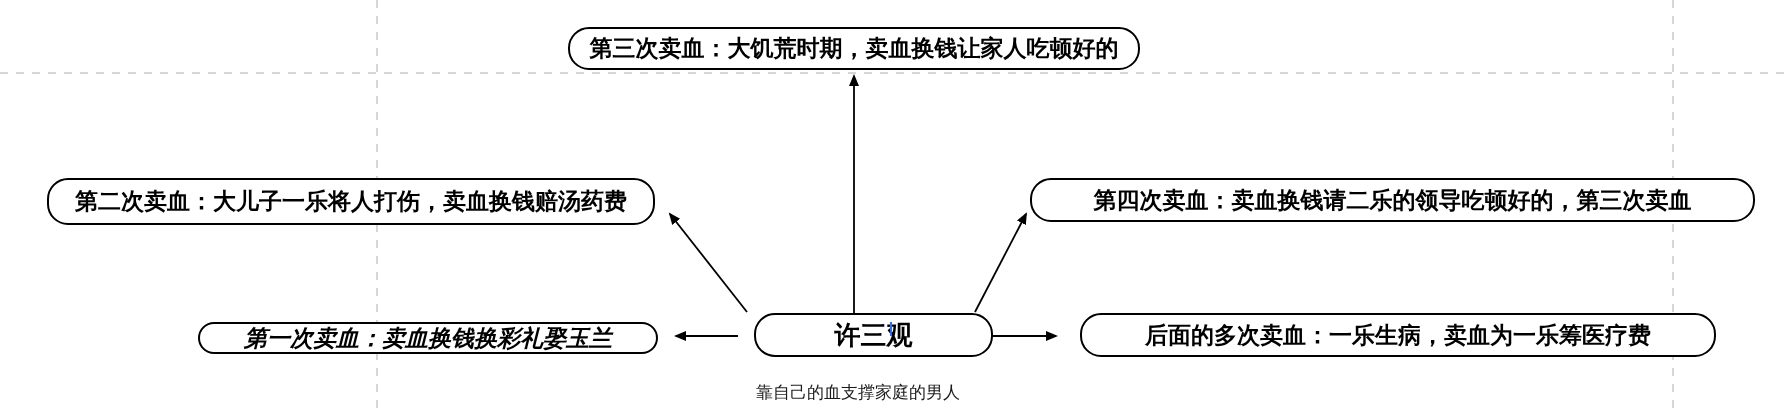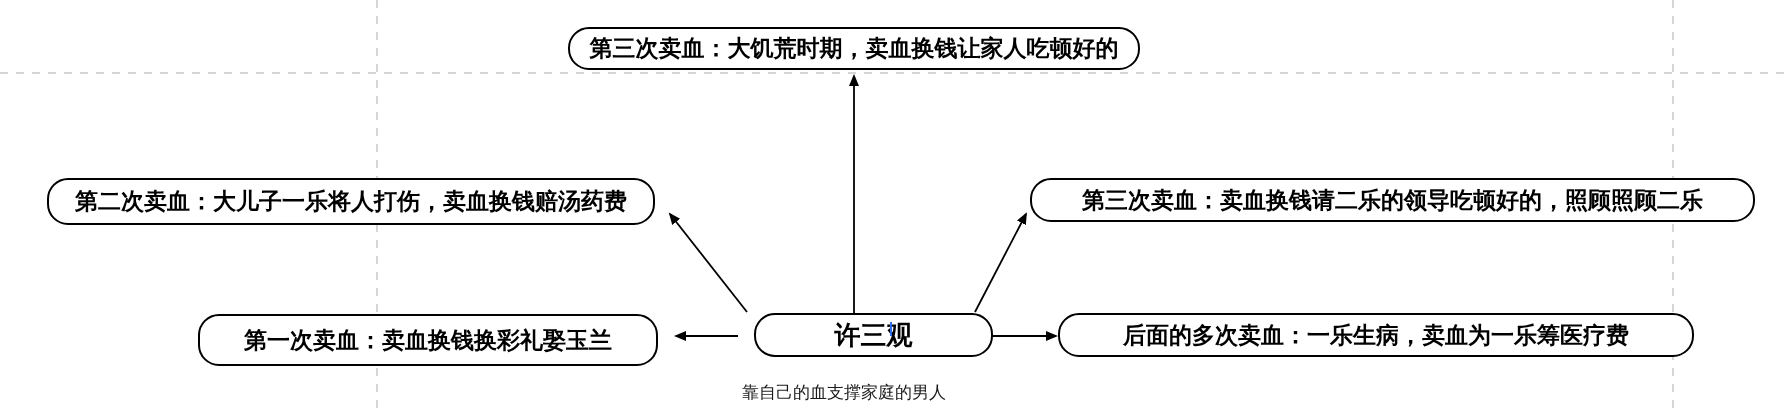--- a/index.html
+++ b/index.html
@@ -31,26 +31,27 @@
     color:var(--text);
     display:flex;align-items:center;justify-content:center;
     font-weight:bold;
     font-size:23px;
     white-space:nowrap;
     z-index:2;
   }
   .node-top    {left:568px; top:27px;  width:572px; height:43px;}
   .node-left   {left:47px;  top:178px; width:608px; height:47px;}
   .node-right  {left:1030px;top:178px; width:725px; height:44px;}
-  .node-bleft  {left:198px; top:314px; width:460px; height:52px;}
-  .node-bright {left:1058px;top:313px; width:636px; height:44px;}
+  .node-bleft  {left:198px; top:322px; width:460px; height:32px;font-style:italic;}
+  .node-bright {left:1080px;top:313px; width:636px; height:44px;}
   .node-center {left:754px; top:313px; width:239px; height:44px; font-size:26px;}
   .caption{
     position:absolute;
     left:742px; top:381px; width:232px;
+    text-align:center;
     font-size:17px;
     font-weight:normal;
     color:#1a1a1a;
     z-index:2;
     white-space:nowrap;
   }
   .caret{
     position:absolute;
     left:890px; top:322px;
     width:2px; height:14px;
@@ -78,21 +79,21 @@
     <line x1="747" y1="312" x2="670" y2="214" stroke="#000000" stroke-width="1.8" marker-end="url(#arrowhead)"></line>
     <line x1="975" y1="312" x2="1026" y2="214" stroke="#000000" stroke-width="1.8" marker-end="url(#arrowhead)"></line>
     <line x1="738" y1="336" x2="676" y2="336" stroke="#000000" stroke-width="1.8" marker-end="url(#arrowhead)"></line>
     <line x1="977" y1="336" x2="1056" y2="336" stroke="#000000" stroke-width="1.8" marker-end="url(#arrowhead)"></line>
   </svg>
 
   <div class="node node-top">第三次卖血：大饥荒时期，卖血换钱让家人吃顿好的</div>
 
   <div class="node node-left">第二次卖血：大儿子一乐将人打伤，卖血换钱赔汤药费</div>
 
-  <div class="node node-right">第三次卖血：卖血换钱请二乐的领导吃顿好的，照顾照顾二乐</div>
+  <div class="node node-right">第四次卖血：卖血换钱请二乐的领导吃顿好的，第三次卖血</div>
 
   <div class="node node-bleft">第一次卖血：卖血换钱换彩礼娶玉兰</div>
 
   <div class="node node-bright">后面的多次卖血：一乐生病，卖血为一乐筹医疗费</div>
 
   <div class="node node-center">许三观</div>
 
   <div class="caret"></div>
 
   <div class="caption">靠自己的血支撑家庭的男人</div>

